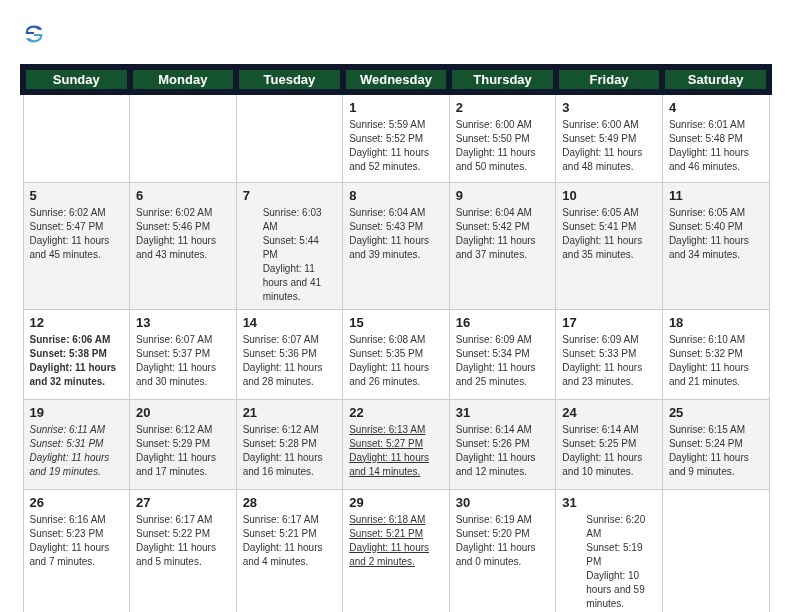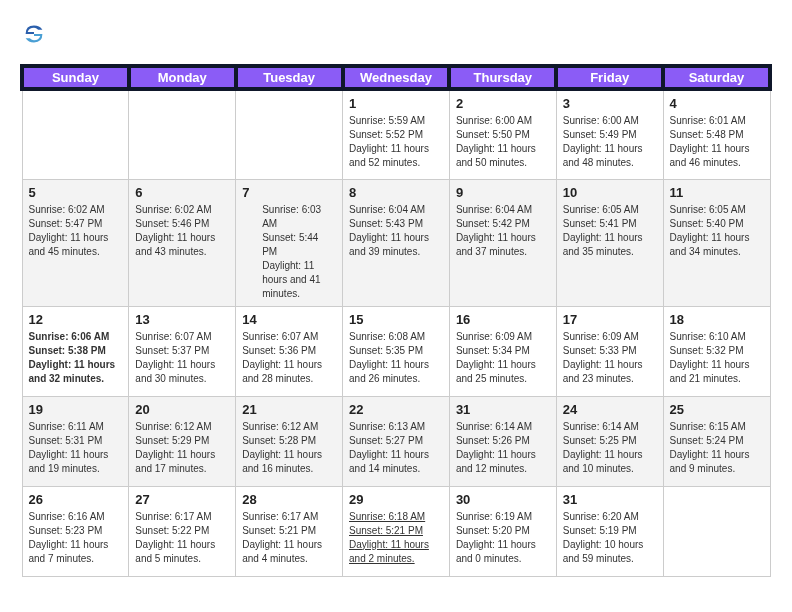--- a/index.html
+++ b/index.html
@@ -37,26 +37,26 @@
     .calendar-subtitle {
       font-size: 16px;
       color: #555;
     }
     .calendar {
       width: 100%;
       border-collapse: collapse;
       table-layout: fixed;
     }
     .calendar th {
-      background: #8b5cf6;
+      background: #14532d;
       color: #fff;
       font-size: 13px;
       font-weight: 600;
       padding: 2px 8px;
-      border: 4px solid #0f172a;
+      border: 6px solid #0f172a;
     }
     .calendar td {
       border: 1px solid #ccc;
       vertical-align: top;
       padding: 5px 6px;
       height: 90px;
     }
     .day-num {
       font-size: 13px;
       font-weight: bold;
@@ -226,39 +226,39 @@
         <td>
           <span class="day-num">18</span>
           <div class="day-info" style="white-space: pre-line;">Sunrise: 6:10 AM
 Sunset: 5:32 PM
 Daylight: 11 hours and 21 minutes.</div>
         </td>
       </tr>
       <tr class="row-odd">
         <td>
           <span class="day-num">19</span>
-          <div class="day-info" style="white-space: pre-line;">Sunrise: 6:11 AM
+          <div class="day-info" style="white-space: pre-line; font-style: italic;">Sunrise: 6:11 AM
 Sunset: 5:31 PM
 Daylight: 11 hours and 19 minutes.</div>
         </td>
         <td>
           <span class="day-num">20</span>
           <div class="day-info" style="white-space: pre-line;">Sunrise: 6:12 AM
 Sunset: 5:29 PM
 Daylight: 11 hours and 17 minutes.</div>
         </td>
         <td>
           <span class="day-num">21</span>
           <div class="day-info" style="white-space: pre-line;">Sunrise: 6:12 AM
 Sunset: 5:28 PM
 Daylight: 11 hours and 16 minutes.</div>
         </td>
         <td>
           <span class="day-num">22</span>
-          <div class="day-info" style="white-space: pre-line;">Sunrise: 6:13 AM
+          <div class="day-info" style="white-space: pre-line; text-decoration: underline;">Sunrise: 6:13 AM
 Sunset: 5:27 PM
 Daylight: 11 hours and 14 minutes.</div>
         </td>
         <td>
           <span class="day-num">31</span>
           <div class="day-info" style="white-space: pre-line;">Sunrise: 6:14 AM
 Sunset: 5:26 PM
 Daylight: 11 hours and 12 minutes.</div>
         </td>
         <td>
@@ -300,20 +300,20 @@
 Daylight: 11 hours and 2 minutes.</div>
         </td>
         <td>
           <span class="day-num">30</span>
           <div class="day-info" style="white-space: pre-line;">Sunrise: 6:19 AM
 Sunset: 5:20 PM
 Daylight: 11 hours and 0 minutes.</div>
         </td>
         <td>
           <span class="day-num">31</span>
-          <div class="day-info" style="white-space: pre-line;">Sunrise: 6:20 AM
+          <div class="day-info" style="white-space: pre-line; margin-left: 24px;">Sunrise: 6:20 AM
 Sunset: 5:19 PM
 Daylight: 10 hours and 59 minutes.</div>
         </td>
         <td class="empty-cell"></td>
       </tr>
     </tbody>
 </table>
 
 </body></html>

